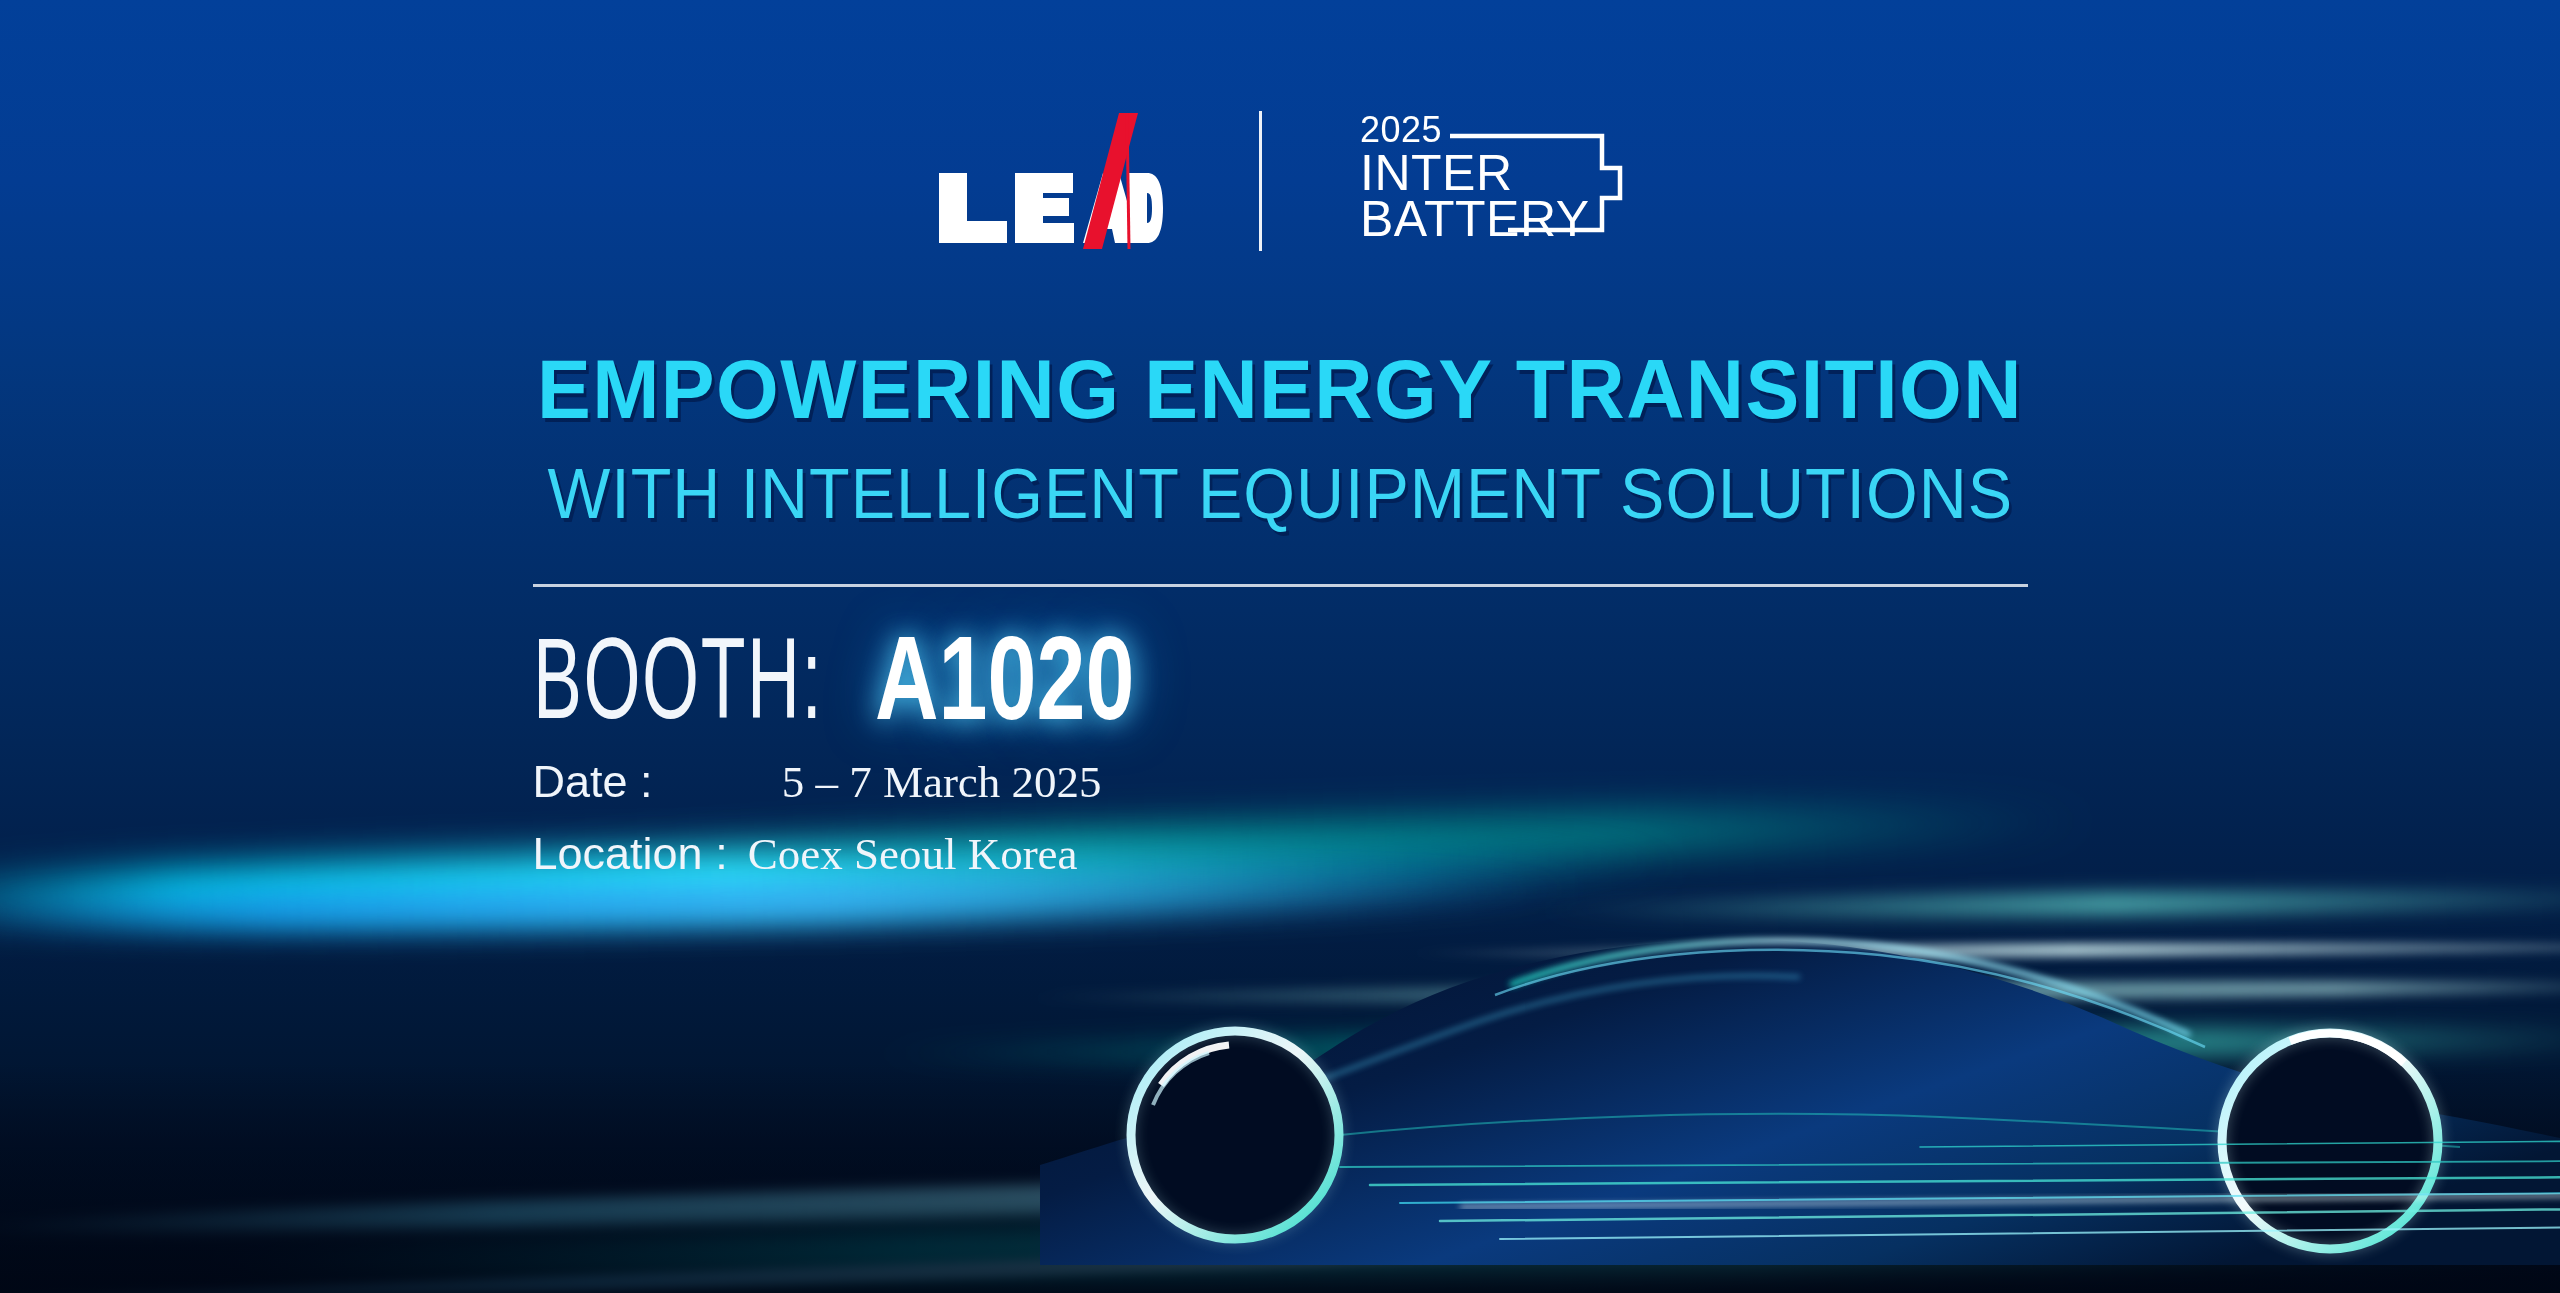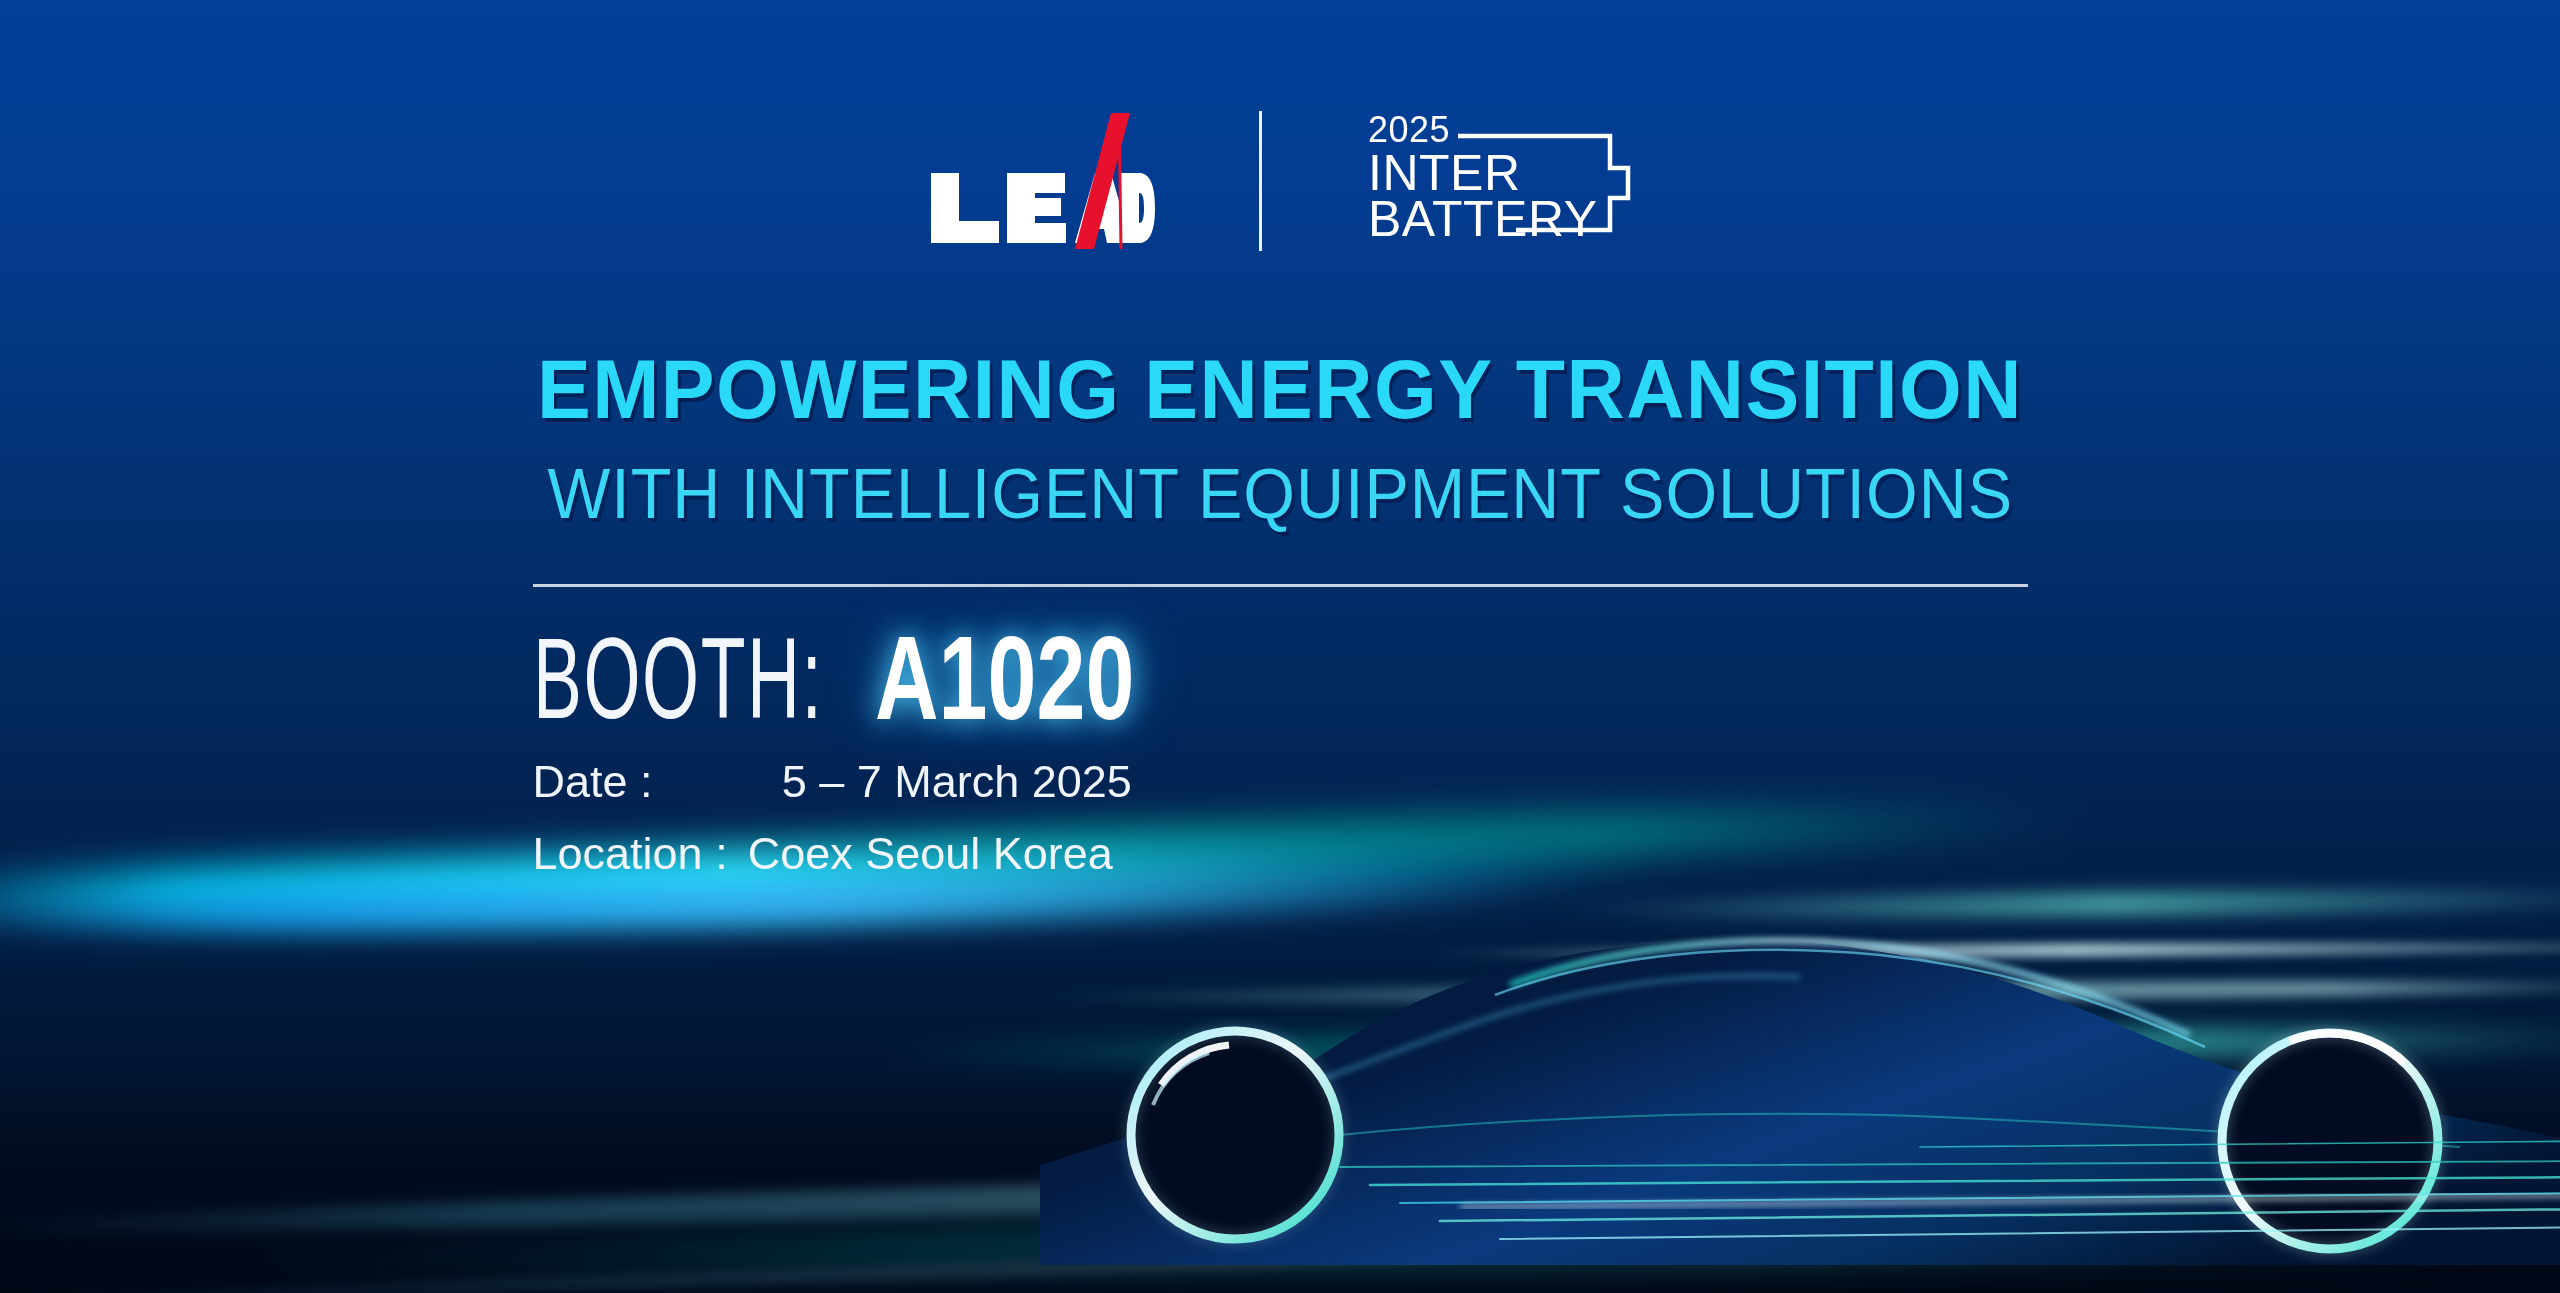--- a/index.html
+++ b/index.html
@@ -73,21 +73,21 @@
     background:linear-gradient(180deg, rgba(0,8,26,.0) 0%, rgba(0,8,26,.55) 40%, rgba(0,6,20,.85) 100%);
   }
 
   
   .car { position:absolute; right:-40px; bottom:28px; width:1560px; height:430px; }
   .car svg { width:100%; height:100%; display:block; }
 
   
   .logo-row {
     position:absolute; top:96px; left:0; right:0;
-    display:flex; align-items:center; justify-content:center; gap:8px;
+    display:flex; align-items:center; justify-content:center; gap:0;
     height:170px;
   }
   .lead-logo { width:230px; height:140px; position:relative; }
   .lead-logo svg { width:100%; height:100%; display:block; }
 
   .logo-sep {
     width:3px; height:140px;
     background:#eef2f8;
     margin:0 96px;
   }
@@ -167,21 +167,21 @@
     column-gap:26px;
     row-gap:6px;
     font-family:"Liberation Sans Narrow","Liberation Sans", sans-serif;
     font-weight:400;
     font-size:45px;
     color:#f0f5fb;
     white-space:nowrap;
     gap:20px;
   }
   .meta .k { text-align:left; }
-  .meta .v { text-align:left; }
+  .meta .v { text-align:left;font-family:Liberation Serif, serif; }
   .meta .v.date { padding-left:34px; }
 </style>
 </head>
 <body>
 
 <div class="banner">
 
   <div class="scene">
     <div class="streak s3"></div>
     <div class="streak s1"></div>

